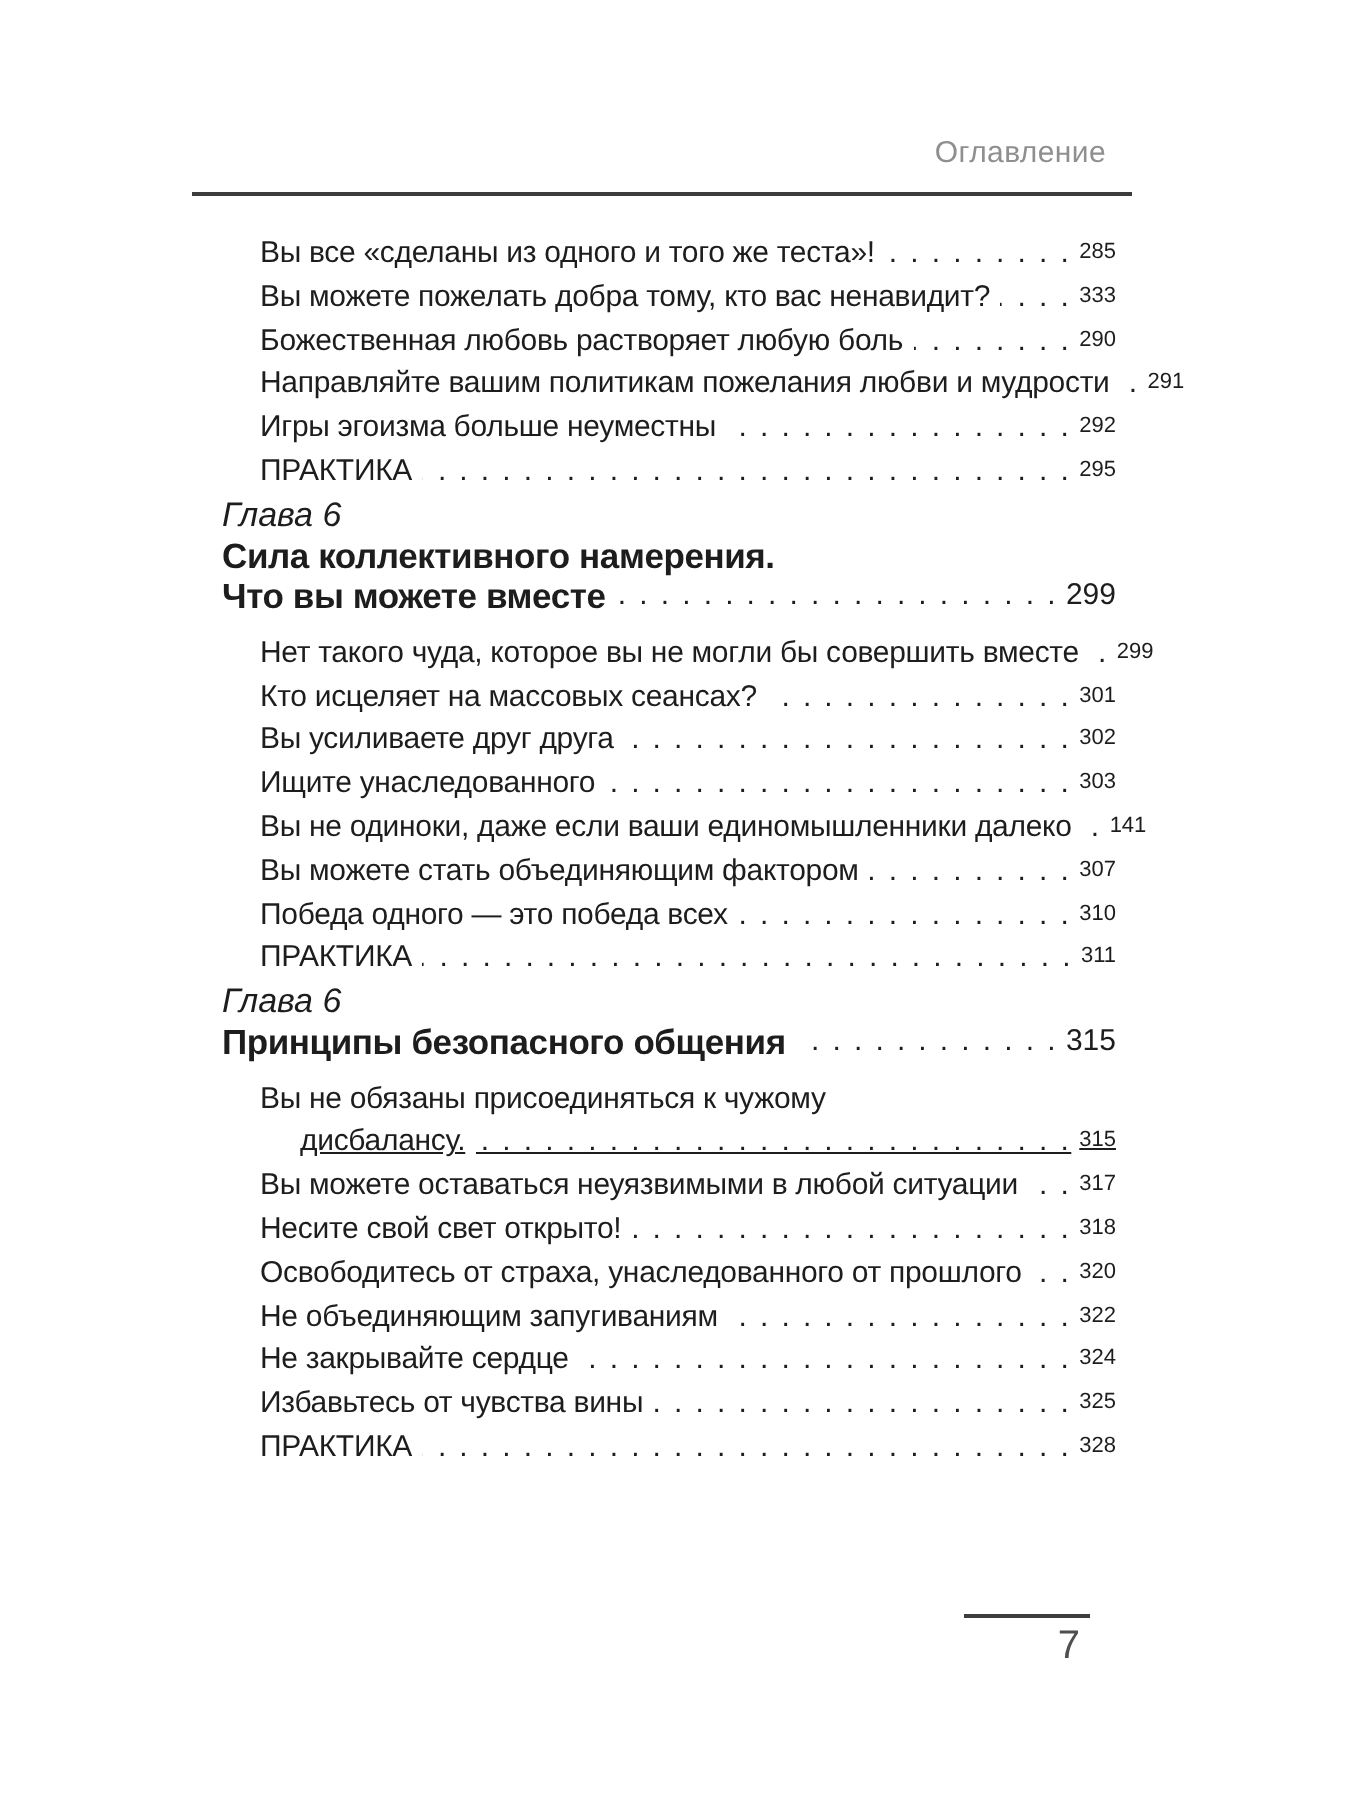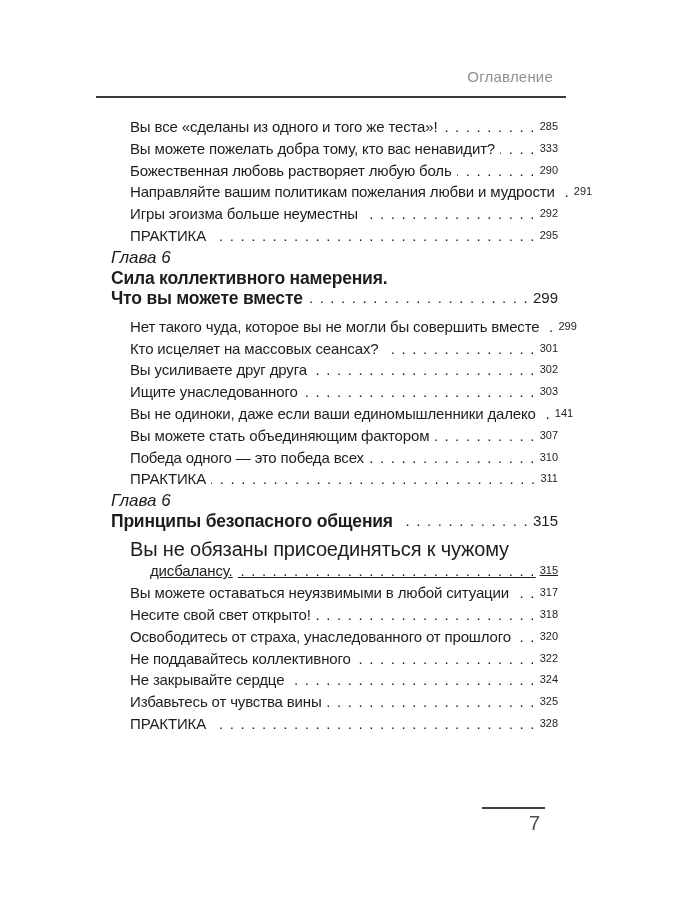--- a/index.html
+++ b/index.html
@@ -68,21 +68,21 @@
   .chapter-section .entries { margin-top: 7px; }
 
   .entry-row {
     display: flex;
     align-items: flex-start;
     line-height: 21.8px;
     font-size: 15px;
   }
   .entry-row.continuation { padding-left: 20px; text-decoration: underline; }
   .entry-first-line {
-    font-size: 20px;
+    font-size: 15px;
     line-height: 21.8px;
     letter-spacing: -0.15px;
     white-space: nowrap;
   }
   .entry-text {
     white-space: nowrap;
     letter-spacing: -0.15px;
     flex: none;
   }
   .dots {
@@ -235,21 +235,21 @@
               <span class="entry-text">Несите свой свет открыто!</span>
               <span class="dots"></span>
               <span class="page-num">318</span>
             </div>
             <div class="entry-row">
               <span class="entry-text">Освободитесь от страха, унаследованного от прошлого</span>
               <span class="dots"></span>
               <span class="page-num">320</span>
             </div>
             <div class="entry-row">
-              <span class="entry-text">Не поддавайтесь коллективного</span>
+              <span class="entry-text">Не объединяющим запугиваниям</span>
               <span class="dots"></span>
               <span class="page-num">322</span>
             </div>
             <div class="entry-row">
               <span class="entry-text">Не закрывайте сердце</span>
               <span class="dots"></span>
               <span class="page-num">324</span>
             </div>
             <div class="entry-row">
               <span class="entry-text">Избавьтесь от чувства вины</span>

